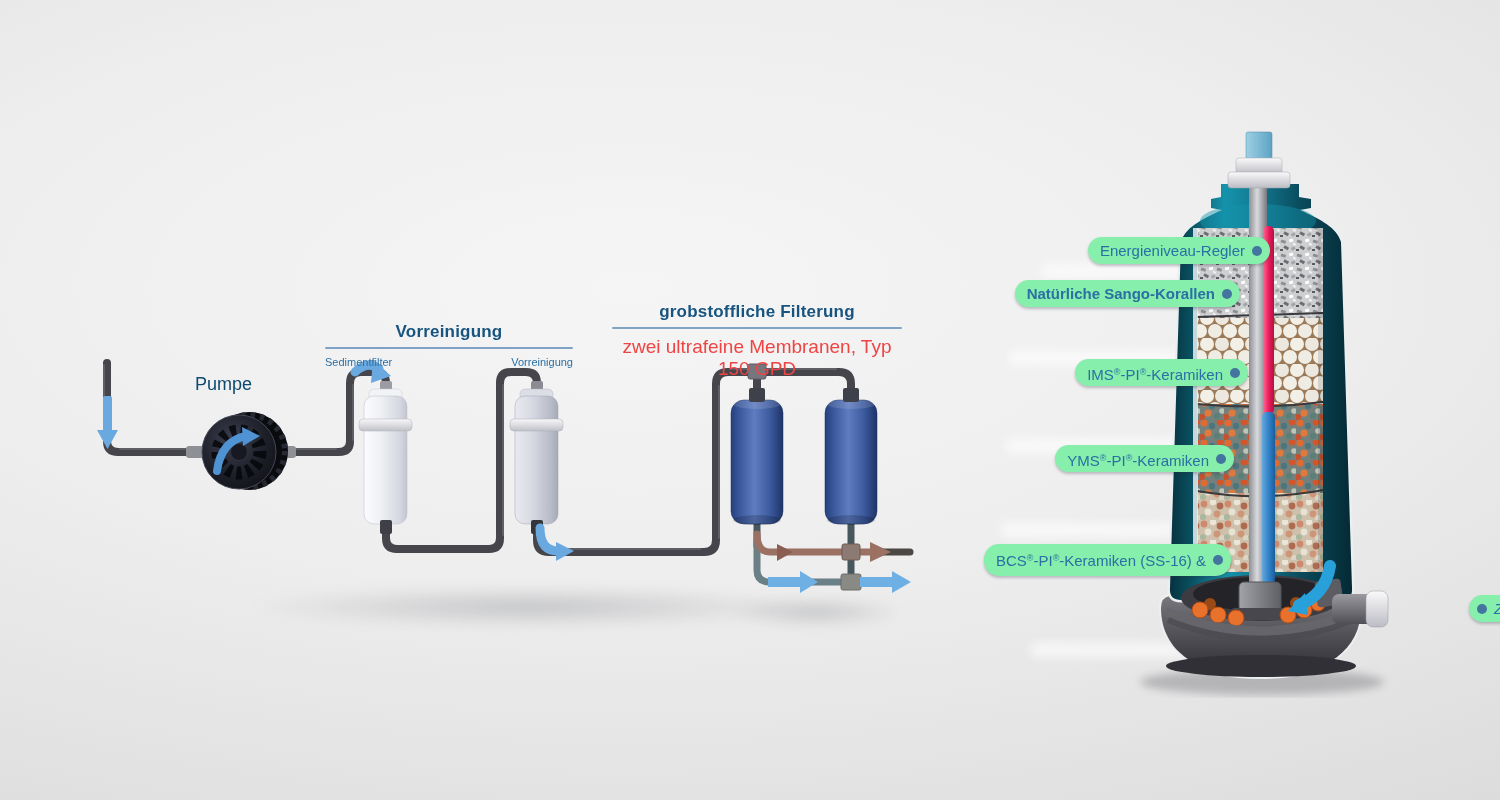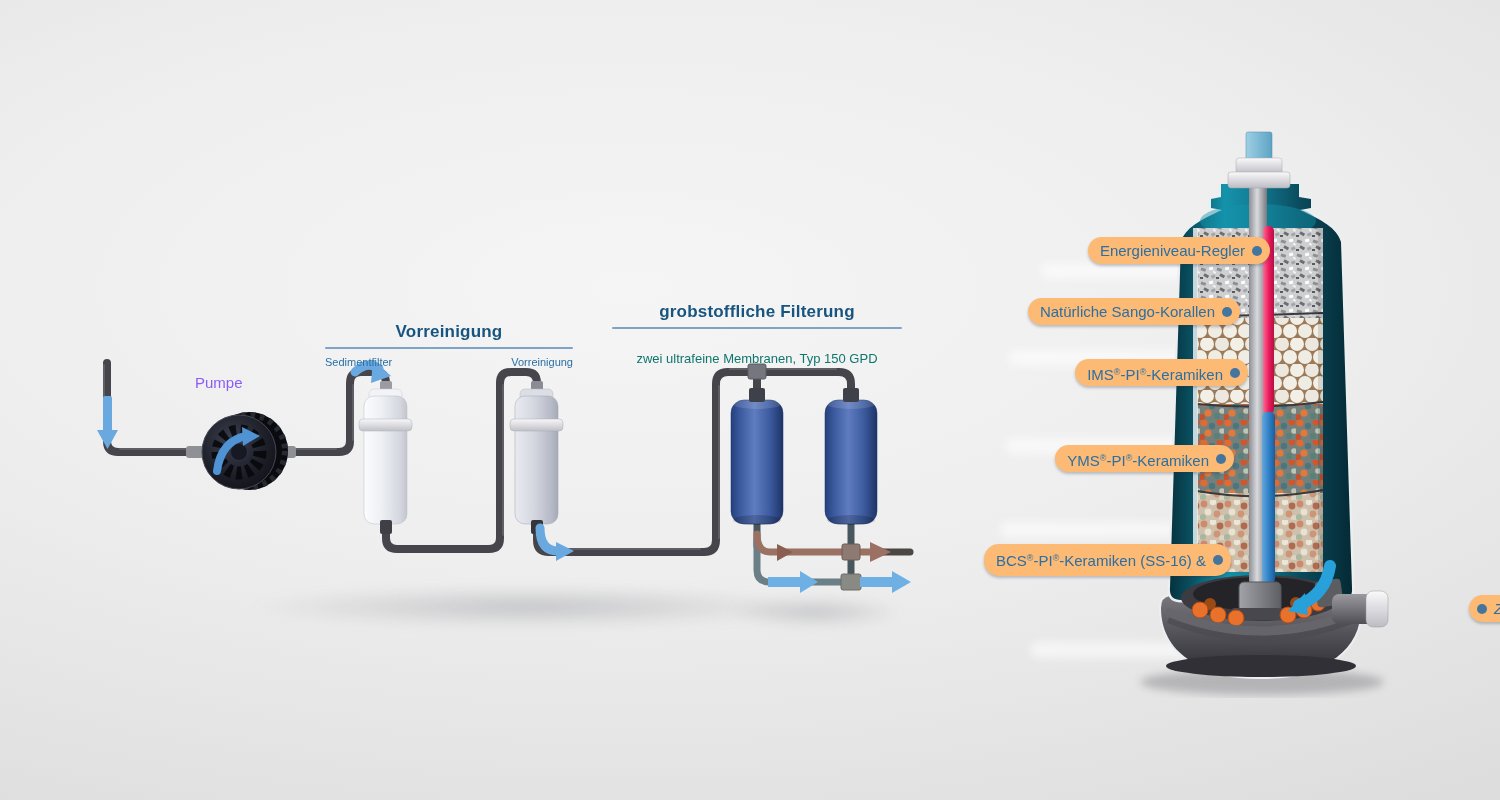--- a/index.html
+++ b/index.html
@@ -25,26 +25,26 @@
   }
 
   
   .stage-block{position:absolute;}
   .stage-title{
     font-size:17px;font-weight:bold;color:#17547f;text-align:center;letter-spacing:.2px;
   }
   .stage-line{height:2px;background:#7fa3c4;margin-top:5px;border-radius:1px;}
   .stage-items{display:flex;justify-content:space-between;margin-top:7px;
     font-size:11px;color:#2b6fa4;}
-  .stage-sub{margin-top:22px;text-align:center;font-size:13px;color:#0f766e;}
-  .pump-label{position:absolute;font-size:15px;color:#8b5cf6;}
+  .stage-sub{margin-top:7px;text-align:center;font-size:19px;color:#ef4444;}
+  .pump-label{position:absolute;font-size:18px;color:#0c4a6e;}
 
   
   .pill{
-    position:absolute;background:#fdba74;border-radius:15px;
+    position:absolute;background:#86efac;border-radius:15px;
     height:27px;line-height:27px;padding:0 25px 0 12px;
     color:#2b6fa4;font-size:15px;white-space:nowrap;
     box-shadow:0 2px 3px rgba(40,45,60,.28);
   }
   .pill .dot{
     position:absolute;right:8px;top:50%;margin-top:-5px;
     width:10px;height:10px;border-radius:50%;background:#44759e;
   }
   .pill.dot-left{padding:0 13px 0 25px;}
   .pill.dot-left .dot{right:auto;left:8px;}
@@ -367,21 +367,21 @@
     <div class="stage-sub">zwei ultrafeine Membranen, Typ 150 GPD</div>
   </div>
 
   <div class="pump-label" style="left:195px;top:374px;">Pumpe</div>
 
   <div class="pill" style="right:230px;top:237px;">
     <span>Energieniveau-Regler</span>
     <span class="dot"></span>
   </div>
 
-  <div class="pill" style="right:260px;top:298px;">
+  <div class="pill" style="right:260px;top:280px;font-weight:bold;">
     <span>Natürliche Sango-Korallen</span>
     <span class="dot"></span>
   </div>
 
   <div class="pill" style="right:252px;top:359px;">
     <span>IMS<sup class="reg">®</sup>-PI<sup class="reg">®</sup>-Keramiken</span>
     <span class="dot"></span>
   </div>
 
   <div class="pill" style="right:266px;top:445px;">

